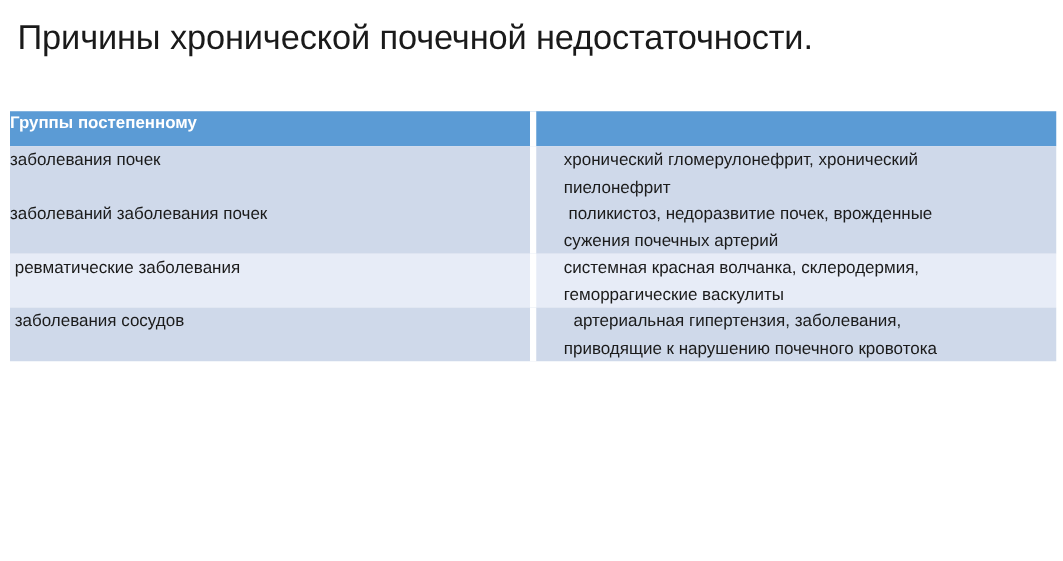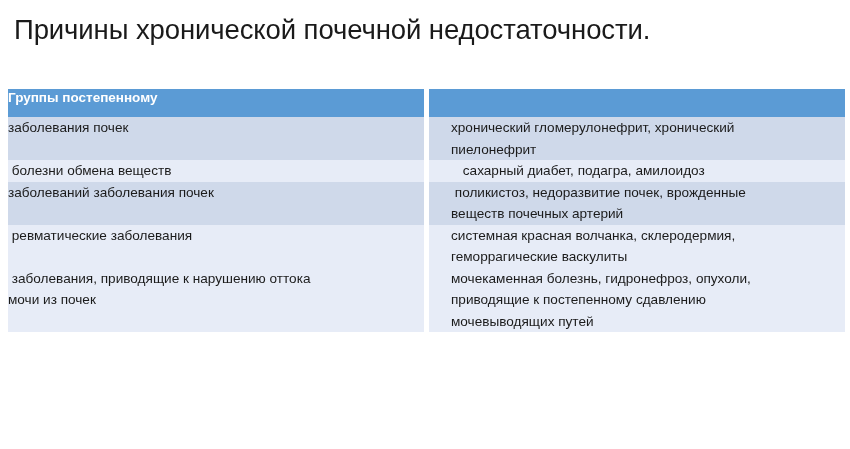--- a/index.html
+++ b/index.html
@@ -112,59 +112,49 @@
         <tr class="band-dark">
           <td class="body-cell">
             <span class="cell-line">заболевания почек</span>
           </td>
           <td class="body-cell right">
             <span class="cell-line">хронический гломерулонефрит, хронический</span>
             <span class="cell-line">пиелонефрит</span>
           </td>
         </tr>
 
-        <tr class="band-light">
-          <td class="body-cell">
-            <span class="cell-line"> болезни обмена веществ</span>
-          </td>
-          <td class="body-cell right">
-            <span class="cell-line indent-2"> сахарный диабет, подагра, амилоидоз</span>
-          </td>
-        </tr>
 
         <tr class="band-dark">
           <td class="body-cell">
             <span class="cell-line">заболеваний заболевания почек</span>
           </td>
           <td class="body-cell right">
             <span class="cell-line"> поликистоз, недоразвитие почек, врожденные</span>
-            <span class="cell-line">веществ почечных артерий</span>
+            <span class="cell-line">сужения почечных артерий</span>
           </td>
         </tr>
 
         <tr class="band-light">
           <td class="body-cell">
             <span class="cell-line"> ревматические заболевания</span>
           </td>
           <td class="body-cell right">
             <span class="cell-line">системная красная волчанка, склеродермия,</span>
             <span class="cell-line">геморрагические васкулиты</span>
           </td>
         </tr>
 
-
-        <tr class="band-light">
+        <tr class="band-dark">
           <td class="body-cell">
-            <span class="cell-line"> заболевания, приводящие к нарушению оттока</span>
-            <span class="cell-line">мочи из почек</span>
+            <span class="cell-line"> заболевания сосудов</span>
           </td>
           <td class="body-cell right">
-            <span class="cell-line">мочекаменная болезнь, гидронефроз, опухоли,</span>
-            <span class="cell-line">приводящие к постепенному сдавлению</span>
-            <span class="cell-line">мочевыводящих путей</span>
+            <span class="cell-line indent-1"> артериальная гипертензия, заболевания,</span>
+            <span class="cell-line">приводящие к нарушению почечного кровотока</span>
           </td>
         </tr>
+
 
       </tbody>
     </table>
   </div>
 
 </div>
 
 </body></html>

